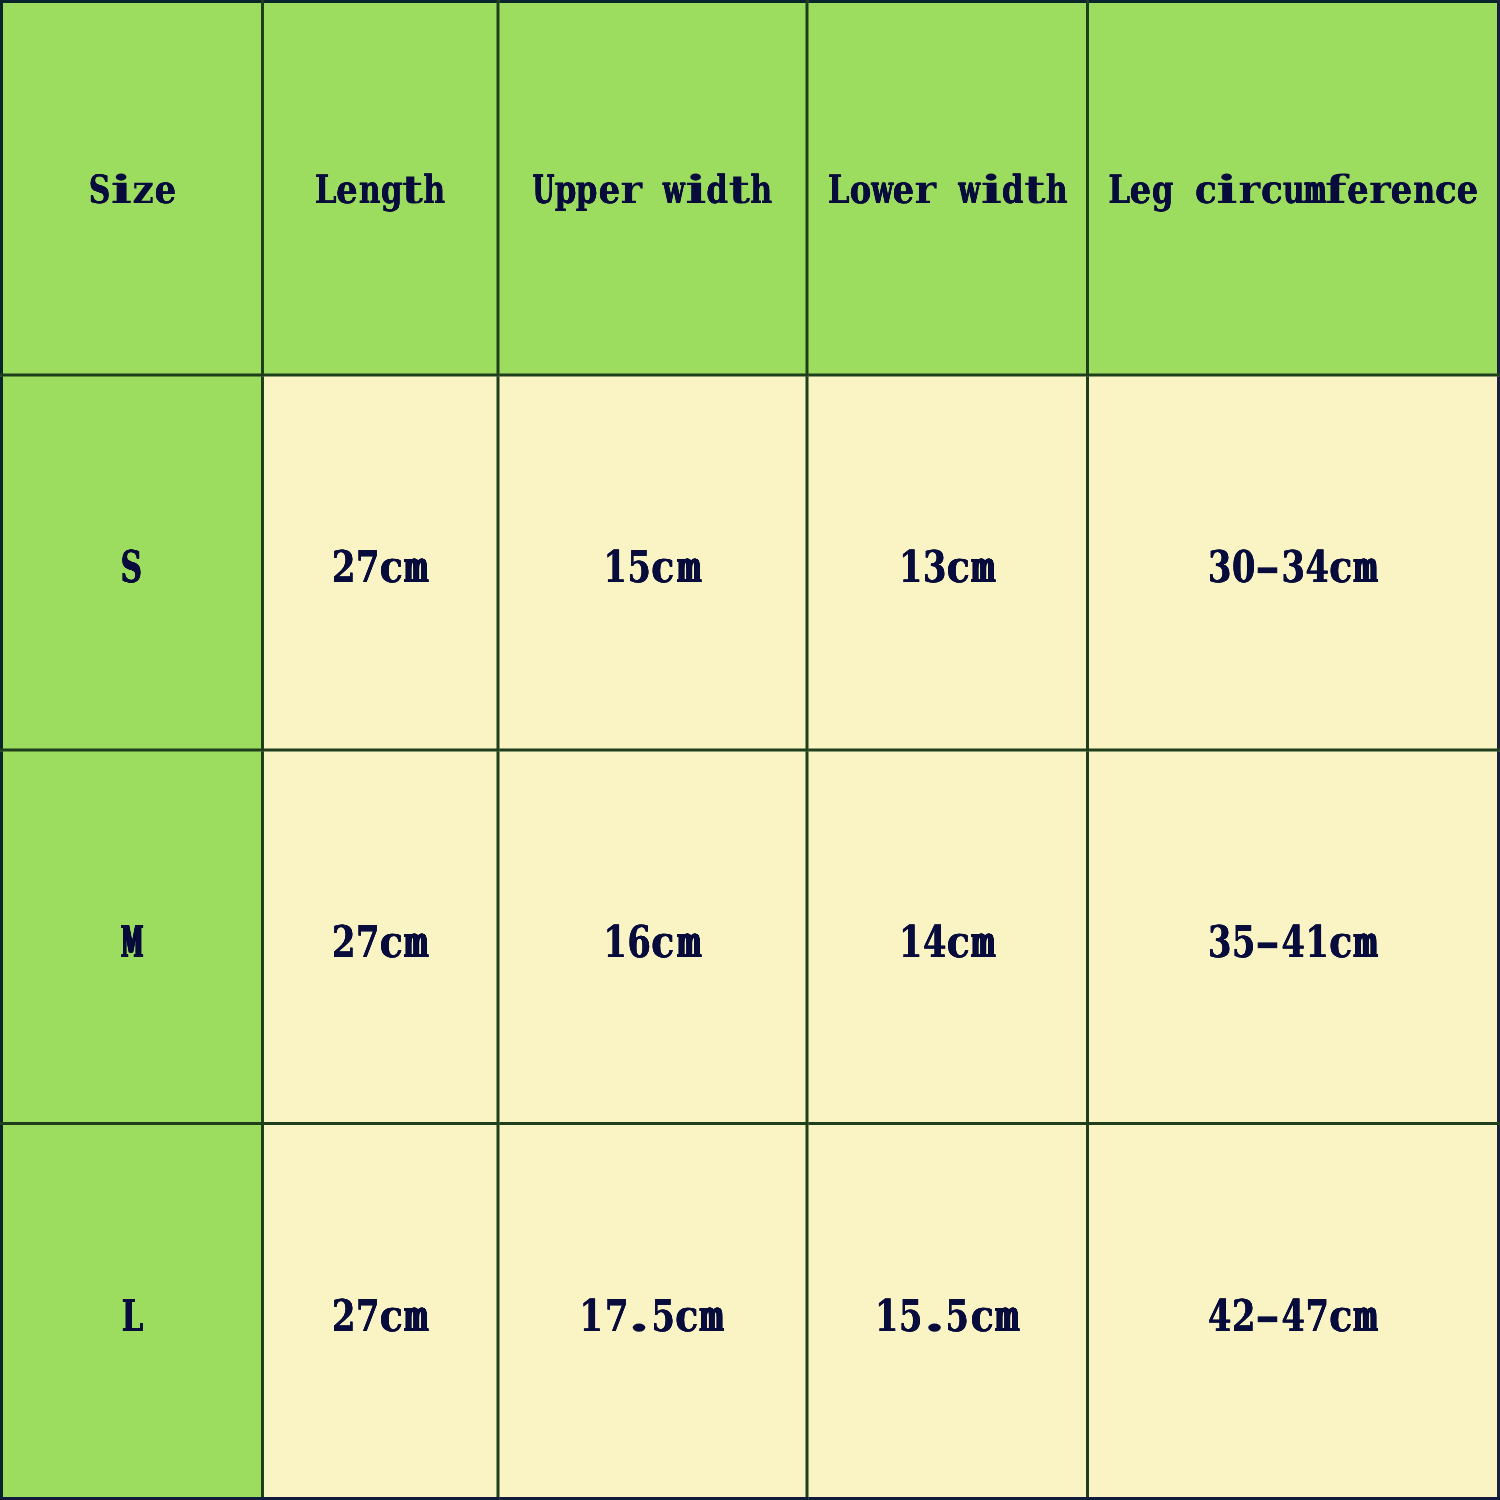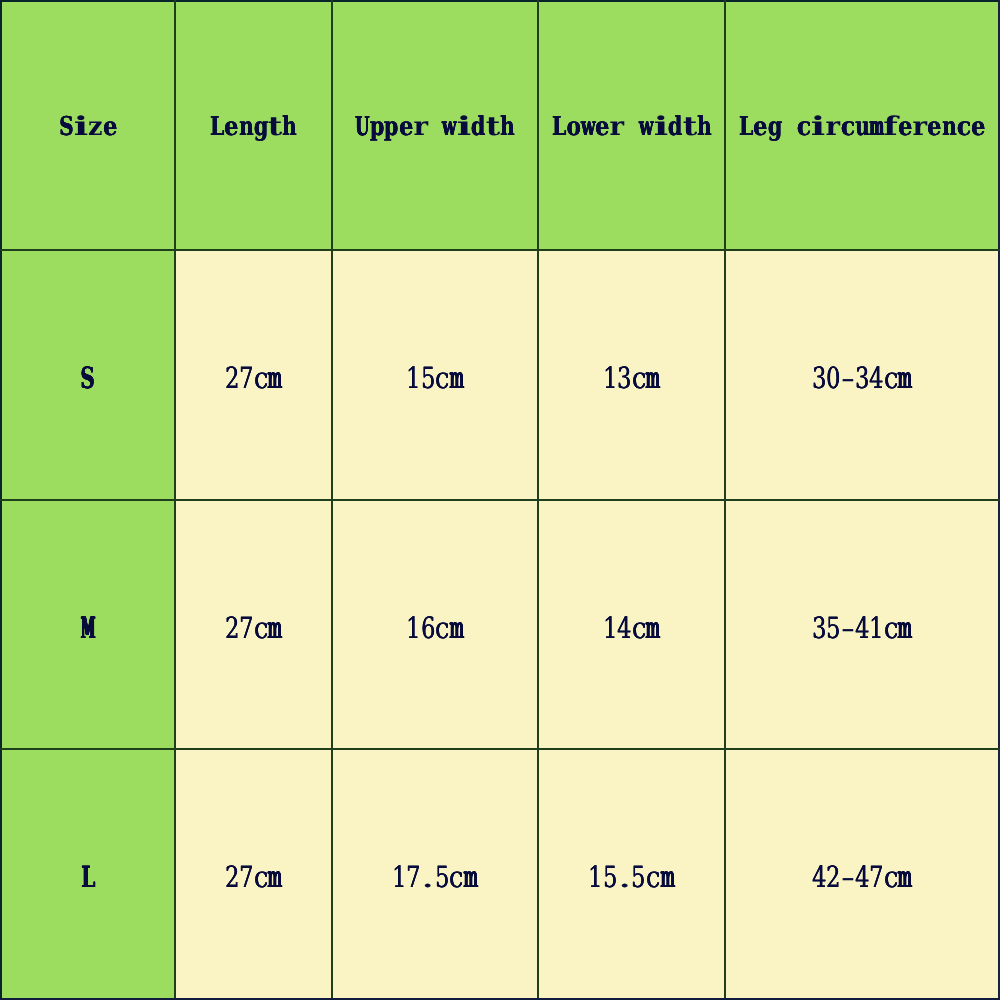--- a/index.html
+++ b/index.html
@@ -45,21 +45,21 @@
     background: #9CDC5E;
     font-family: "DejaVu Serif", serif;
     font-size: 29.2px;
     font-weight: bold;
   }
   .val-cell {
     --ink: 3.5;
     background: #FAF3C4;
     font-family: "DejaVu Serif", serif;
     font-size: 29.2px;
-    font-weight: normal;
+    font-weight: bold;
   }
 
   .mono { display: inline-block; position: relative; filter: opacity(1); }
   .hdr-cell .mono { top: 1px; }
   .val-cell .mono, .size-cell .mono { top: 3px; }
   .mono > b {
     display: inline-block;
     font-weight: inherit;
     transform-origin: 50% 50%;
     -webkit-font-smoothing: antialiased;

